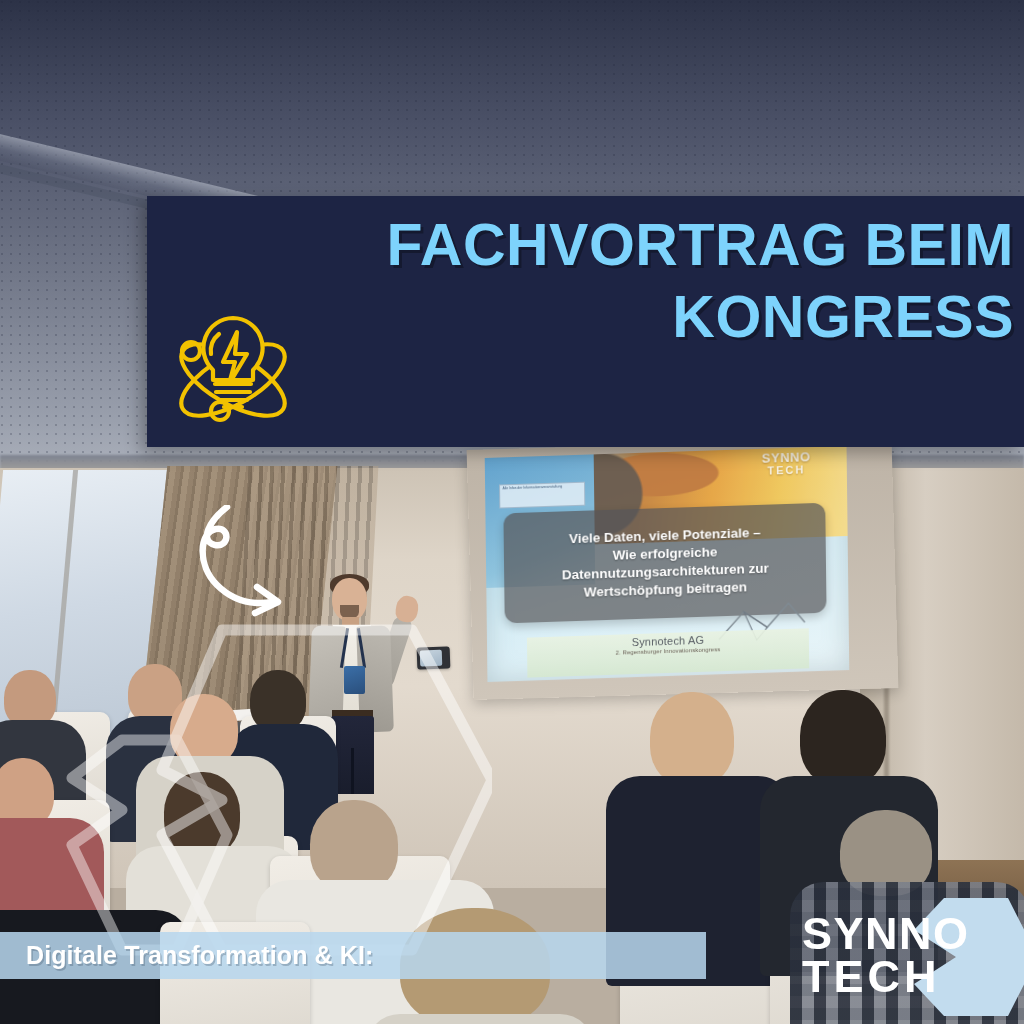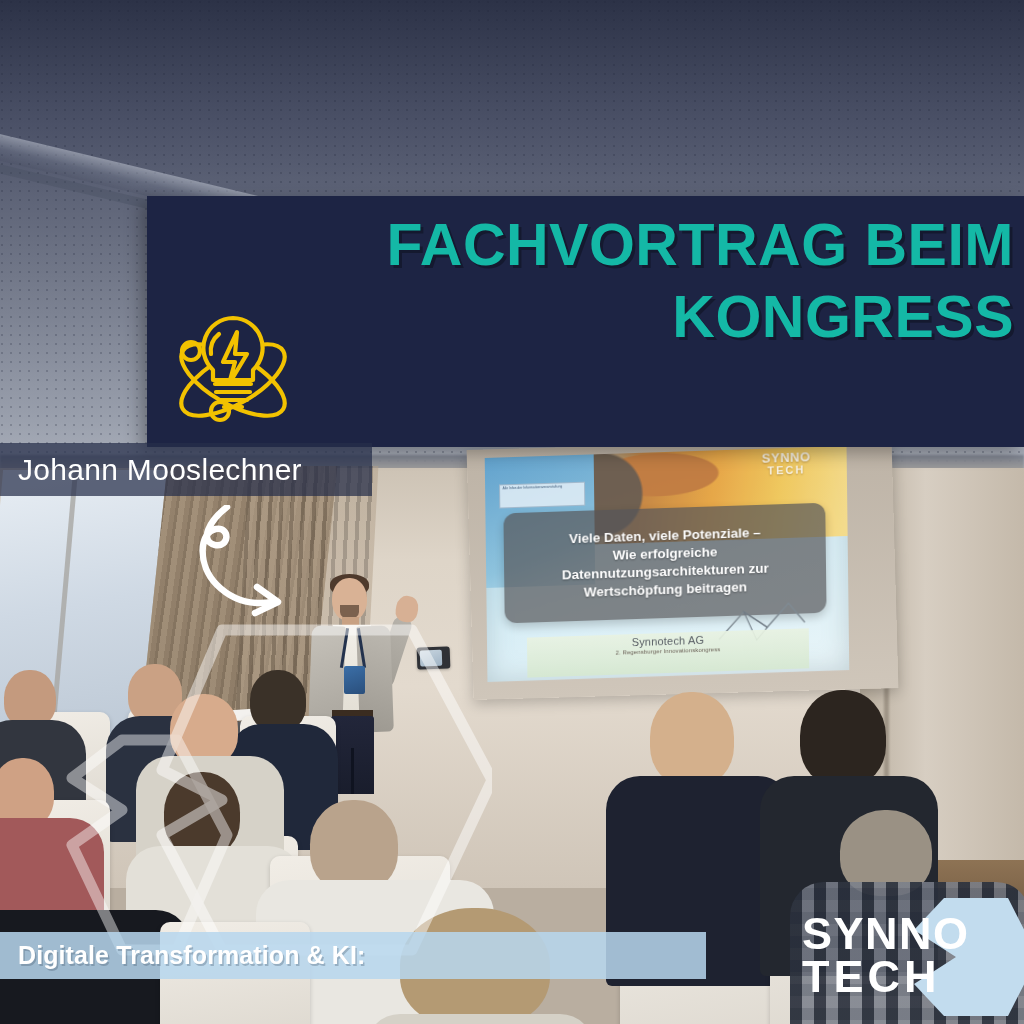--- a/index.html
+++ b/index.html
@@ -293,21 +293,21 @@
     background:#1d2444;
     box-shadow: -6px 6px 16px rgba(0,0,0,.30);
   }
   .title-lines{
     position:absolute; right:10px; top:14px; width:862px;
     text-align:right;
     font-weight:800;
     font-size:59px;
     line-height:1.22;
     letter-spacing:.5px;
-    color:#14b8a6;
+    color:#7dd3fc;
     text-shadow: 3px 3px 0 rgba(0,0,0,.30);
     font-stretch: condensed;
   }
   .title-lines .tl{ display:block; white-space:nowrap; }
   .bulb-icon{
     position:absolute; left:22px; top:108px; width:128px; height:128px;
   }
 
   
   .name-bar{
@@ -324,21 +324,21 @@
   .curly-arrow{ position:absolute; left:183px; top:505px; width:115px; height:115px; }
 
   
   .contact-bar{
     position:absolute; left:0; top:932px; width:706px; height:47px;
     background: rgba(183,214,238,.86);
     display:flex; align-items:center;
   }
   .contact-strong{
     color:#ffffff; font-weight:800; font-size:25px; letter-spacing:.1px;
-    padding-left:18px; text-shadow: 1.5px 1.5px 0 rgba(60,80,100,.30);
+    padding-left:26px; text-shadow: 1.5px 1.5px 0 rgba(60,80,100,.30);
     white-space:nowrap;
   }
   .contact-email{
     color:#f4f8fb; font-weight:400; font-size:25px; margin-left:9px;
     text-shadow: 1px 1px 0 rgba(60,80,100,.22);
     white-space:nowrap;
   }
 
   
   .logo{ position:absolute; left:798px; top:898px; width:226px; height:116px; }
@@ -523,23 +523,20 @@
         <path d="M46 80 h36 M47 88 h34 M50 96 h28 M55 103 h18"></path>
         <path d="M68 28 L54 58 h12 L60 80 L78 50 h-12 z"></path>
       </g>
     </svg>
     <div class="title-lines">
       <span class="tl">FACHVORTRAG BEIM</span>
       <span class="tl">KONGRESS</span>
     </div>
   </div>
 
-  <div class="name-bar">
-    <span class="name-text">Johann Mooslechner</span>
-  </div>
 
   <svg class="curly-arrow" viewBox="0 0 115 115">
     <g fill="none" stroke="#ffffff" stroke-width="6.5" stroke-linecap="round" stroke-linejoin="round">
       <path d="M44 2 C 26 16, 16 36, 32 40 C 46 43, 48 22, 33 24 C 16 27, 14 60, 34 80 C 52 98, 72 100, 90 97"></path>
       <path d="M74 82 L95 97 L72 108"></path>
     </g>
   </svg>
 
   <div class="contact-bar">
     <span class="contact-strong">Digitale Transformation &amp; KI:</span>

